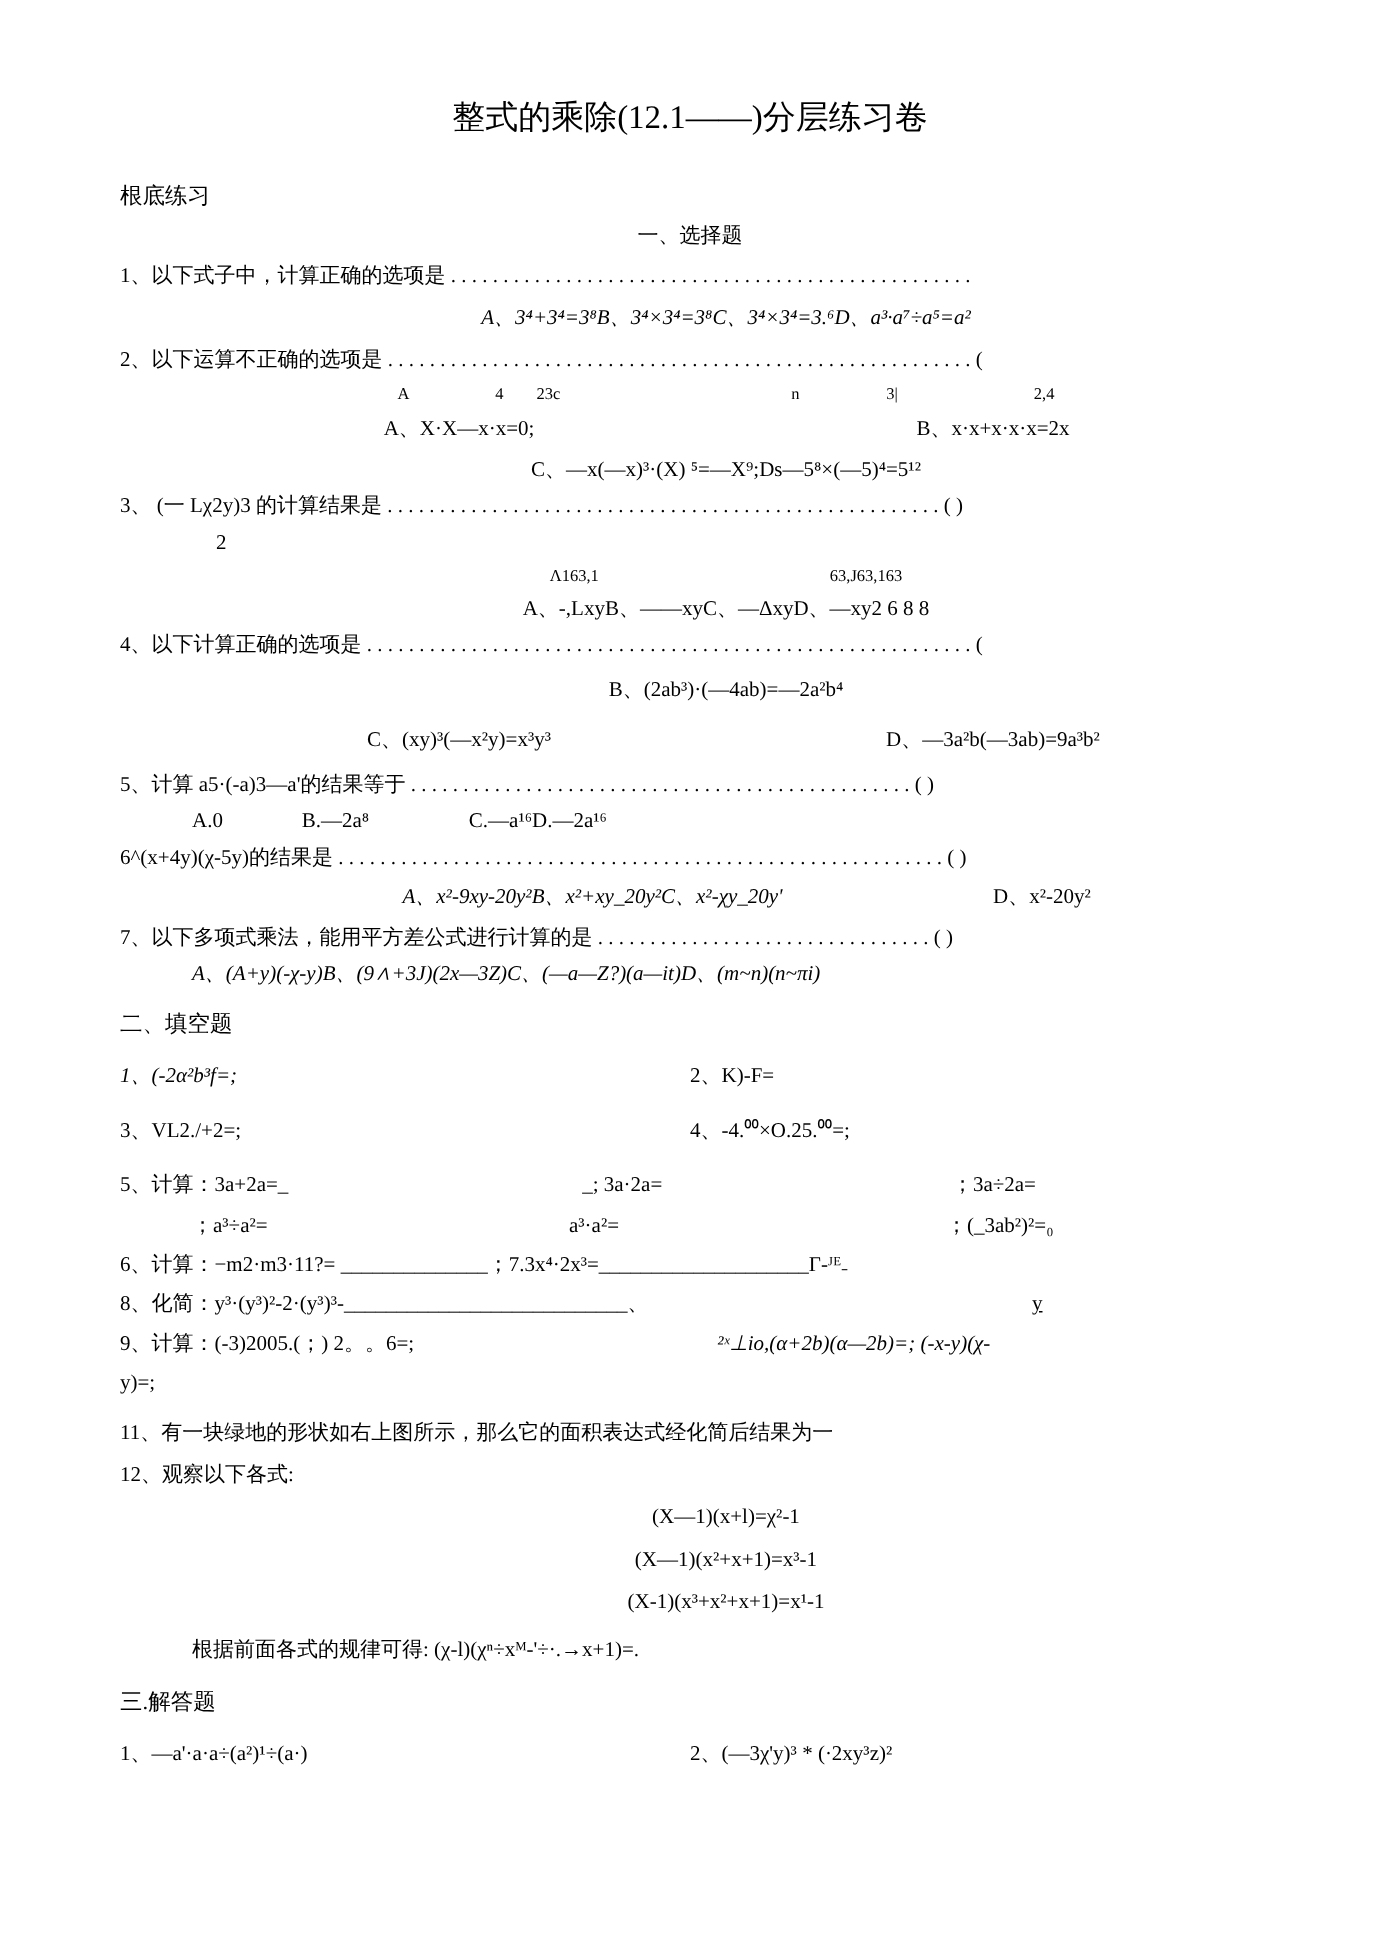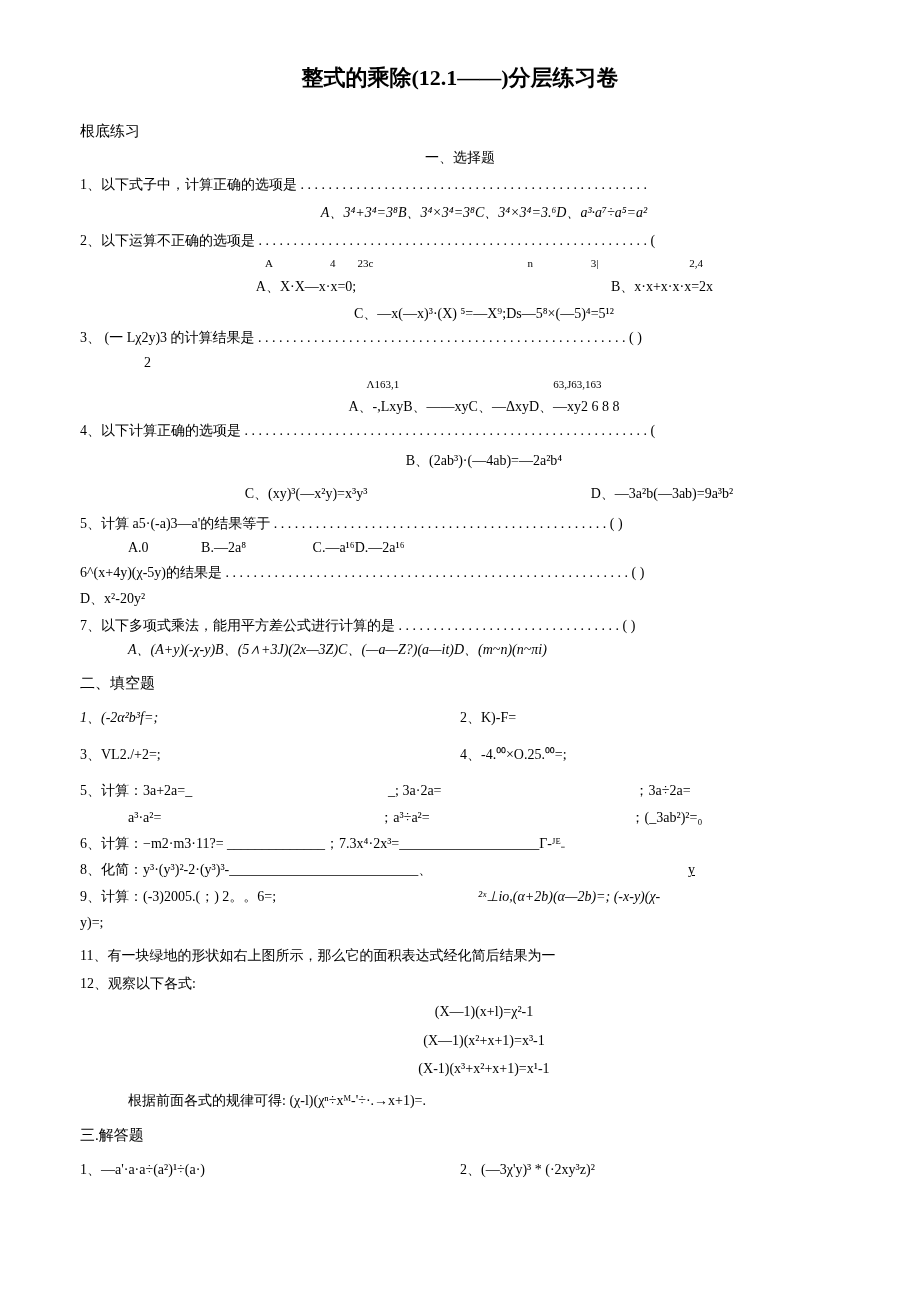--- a/index.html
+++ b/index.html
@@ -9,21 +9,21 @@
     color: #000;
     background: #fff;
     margin: 0;
     padding: 60px 80px;
     width: 920px;
     box-sizing: border-box;
   }
   .title {
     text-align: center;
     font-size: 22px;
-    font-weight: bold;
+    font-weight: normal;
     margin-bottom: 24px;
   }
   .section-head {
     font-size: 15px;
     margin-top: 12px;
     margin-bottom: 4px;
   }
   .sub-head {
     font-size: 14px;
     margin-bottom: 4px;
@@ -75,46 +75,47 @@
 <div class="row indent1 mt6">
   <div class="cell q-line">C、(xy)³(—x²y)=x³y³</div>
   <div class="cell q-line">D、—3a²b(—3ab)=9a³b²</div>
 </div>
 
 <div class="q-line mt6">5、计算 a5·(-a)3—a'的结果等于 . . . . . . . . . . . . . . . . . . . . . . . . . . . . . . . . . . . . . . . . . . . . . . . . (           )</div>
 <div class="q-line indent2" style="white-space:pre;">A.0               B.—2a⁸                   C.—a¹⁶D.—2a¹⁶</div>
 
 <div class="q-line">6^(x+4y)(χ-5y)的结果是 . . . . . . . . . . . . . . . . . . . . . . . . . . . . . . . . . . . . . . . . . . . . . . . . . . . . . . . . . . (           )</div>
 <div class="row">
+  <div class="q-line indent1 italic" style="flex:3;">A、x²-9xy-20y²B、x²+xy_20y²C、x²-χy_20y'</div>
   <div class="q-line" style="flex:1;">D、x²-20y²</div>
 </div>
 
 <div class="q-line">7、以下多项式乘法，能用平方差公式进行计算的是 . . . . . . . . . . . . . . . . . . . . . . . . . . . . . . . . (           )</div>
-<div class="q-line indent2 italic">A、(A+y)(-χ-y)B、(5∧+3J)(2x—3Z)C、(—a—Z?)(a—it)D、(m~n)(n~πi)</div>
+<div class="q-line indent2 italic">A、(A+y)(-χ-y)B、(9∧+3J)(2x—3Z)C、(—a—Z?)(a—it)D、(m~n)(n~πi)</div>
 
 <div class="section-head mt10">二、填空题</div>
 
 <div class="row mt10">
   <div class="cell q-line italic">1、(-2α²b³f=;</div>
   <div class="cell q-line">2、K)-F=</div>
 </div>
 
 <div class="row mt10">
   <div class="cell q-line">3、VL2./+2=;</div>
   <div class="cell q-line">4、-4.⁰⁰×O.25.⁰⁰=;</div>
 </div>
 
 <div class="row mt10">
   <div class="q-line" style="flex:1.5;">5、计算：3a+2a=_</div>
   <div class="q-line" style="flex:1.2;">_; 3a·2a=</div>
   <div class="q-line" style="flex:1;">；3a÷2a=</div>
 </div>
 <div class="row indent2">
+  <div class="q-line" style="flex:1.2;">；a³÷a²=</div>
   <div class="q-line" style="flex:1.2;">a³·a²=</div>
-  <div class="q-line" style="flex:1.2;">；a³÷a²=</div>
   <div class="q-line" style="flex:1;">；(_3ab²)²=₀</div>
 </div>
 
 <div class="q-line">6、计算：−m2·m3·11?=  ______________；7.3x⁴·2x³=____________________Γ-ᴶᴱ₋</div>
 
 <div class="row">
   <div class="q-line" style="flex:4;">8、化简：y³·(y³)²-2·(y³)³-___________________________、</div>
   <div class="q-line" style="flex:1;text-decoration:underline;">y</div>
 </div>
 

